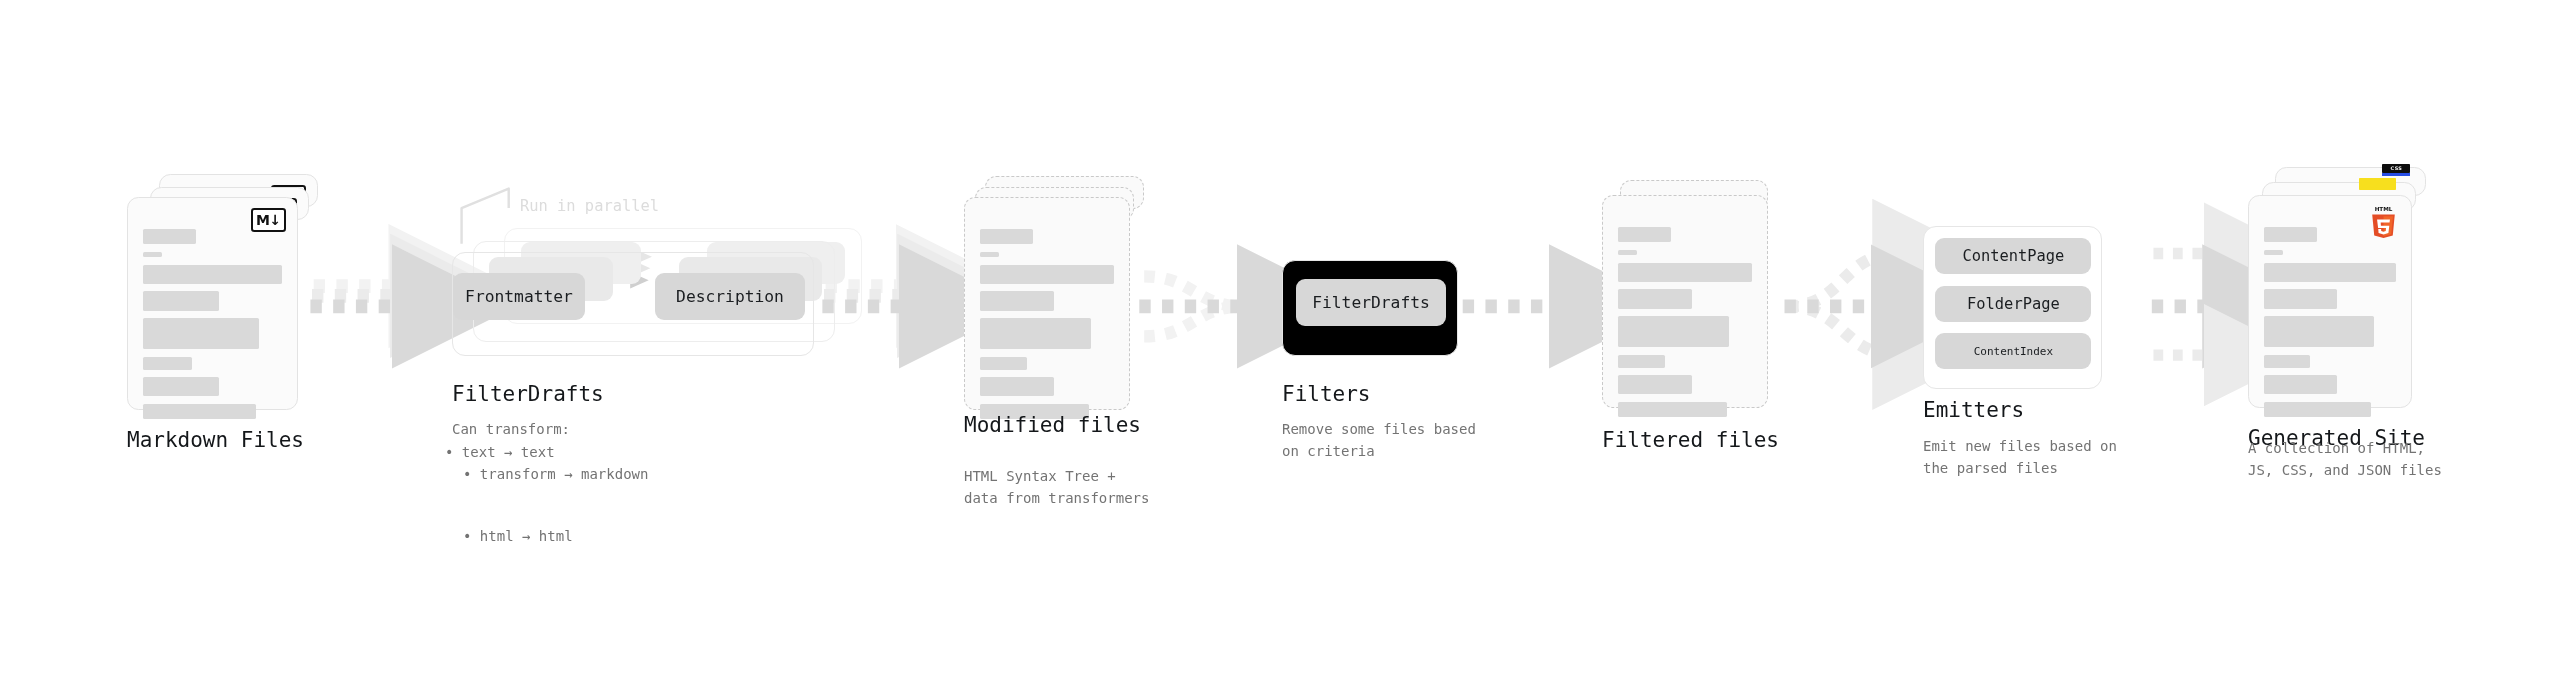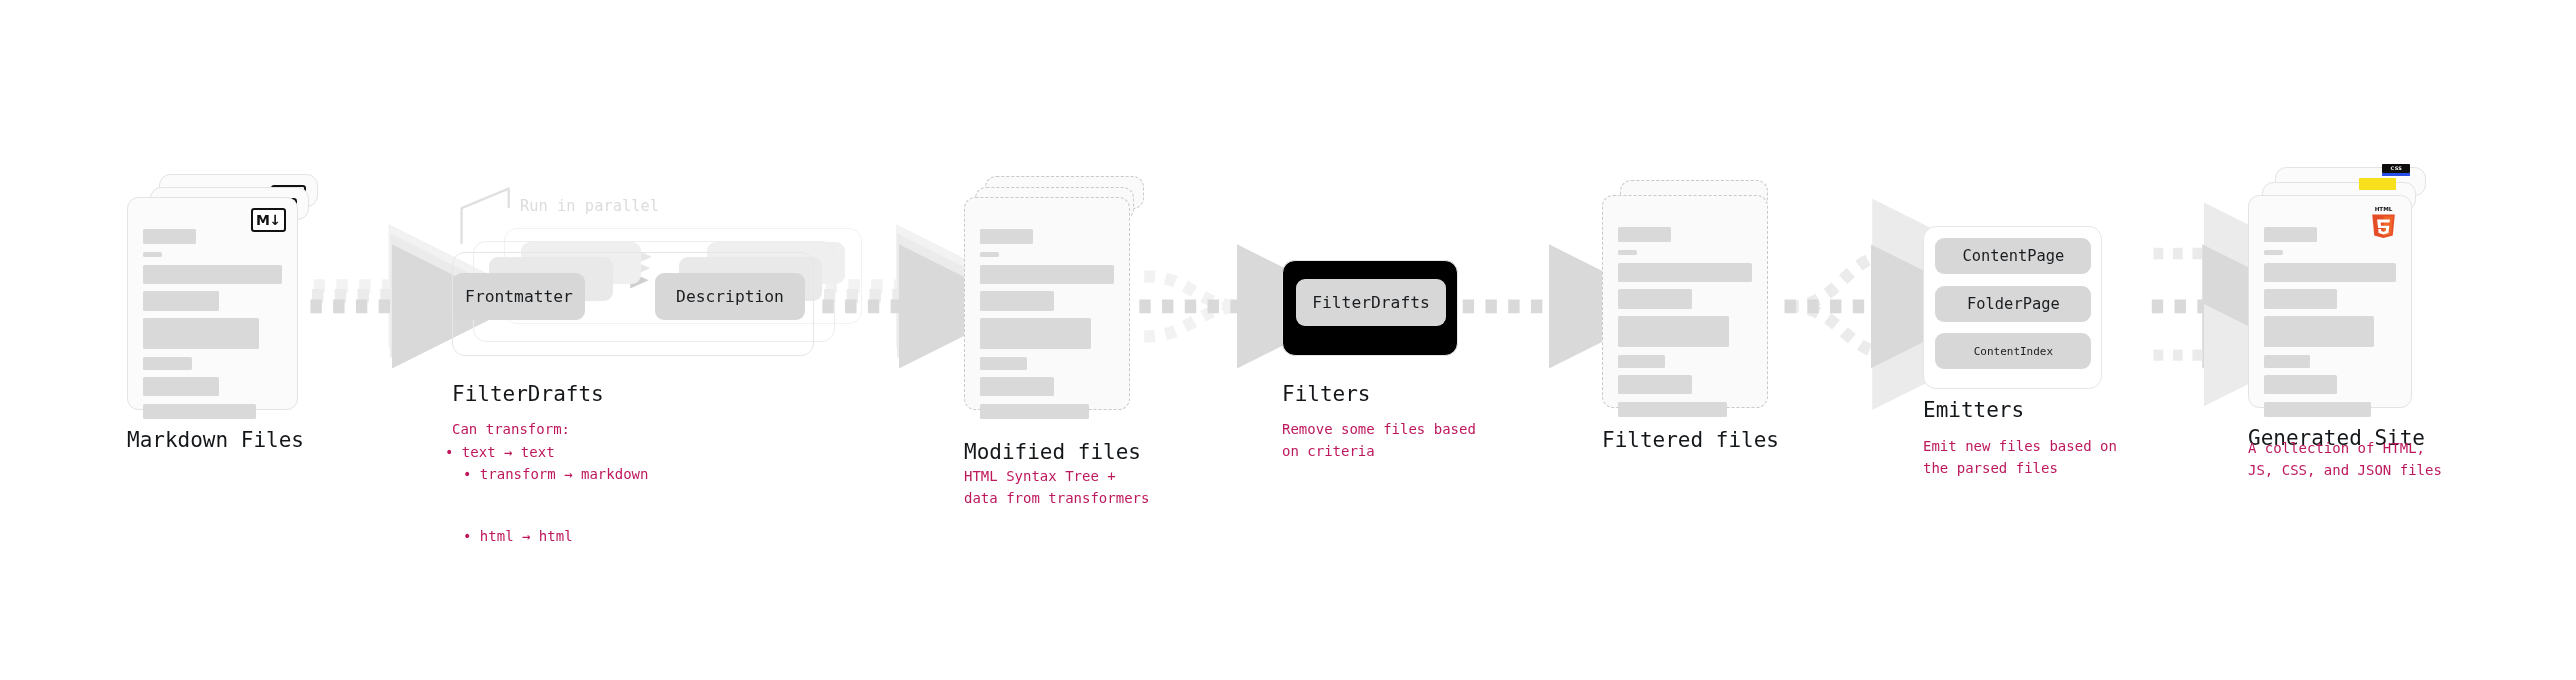--- a/index.html
+++ b/index.html
@@ -35,21 +35,21 @@
   .css-badge span{
     display:block;color:#fff;font-size:4.9px;font-weight:bold;text-align:center;line-height:9px;
     font-family:"DejaVu Sans","Liberation Sans",sans-serif;letter-spacing:0.4px;
   }
 
   
   .title{
     position:absolute;font-size:21px;letter-spacing:0px;color:#14171a;white-space:nowrap;
   }
   .caption{
-    position:absolute;font-size:14px;line-height:1.55;color:#be185d;white-space:pre;
+    position:absolute;font-size:14px;line-height:1.55;color:#737373;white-space:pre;
   }
 
   
   .group{
     position:absolute;border:1.6px solid #e6e6e6;border-radius:13px;background:transparent;
     box-sizing:border-box;
   }
   .pill{
     position:absolute;background:#d7d7d7;border-radius:9px;
     display:flex;align-items:center;justify-content:center;
@@ -195,21 +195,21 @@
         <div class="bar" style="width:53px;height:15.4px;margin-top:13px;"></div>
         <div class="bar" style="width:19.5px;height:5.7px;"></div>
         <div class="bar" style="width:100%;height:19.5px;"></div>
         <div class="bar" style="width:55%;height:19.5px;"></div>
         <div class="bar" style="width:83%;height:31px;"></div>
         <div class="bar" style="width:35%;height:13px;"></div>
         <div class="bar" style="width:55%;height:19.5px;"></div>
         <div class="bar" style="width:81%;height:15.4px;"></div>
       </div>
     </div>
-    <div class="title" style="left:964px;top:440px;">Modified files</div>
+    <div class="title" style="left:964px;top:413px;">Modified files</div>
     <div class="caption" style="left:964px;top:466px;">HTML Syntax Tree +
 data from transformers</div>
   </div>
 
   <div>
     <div class="group" style="left:1282px;top:260px;width:176px;height:96px;background:#000000;">
       <div class="pill" style="left:13px;top:18px;width:150px;height:47px;">FilterDrafts</div>
     </div>
     <div class="title" style="left:1282px;top:382px;">Filters</div>
     <div class="caption" style="left:1282px;top:419px;">Remove some files based

